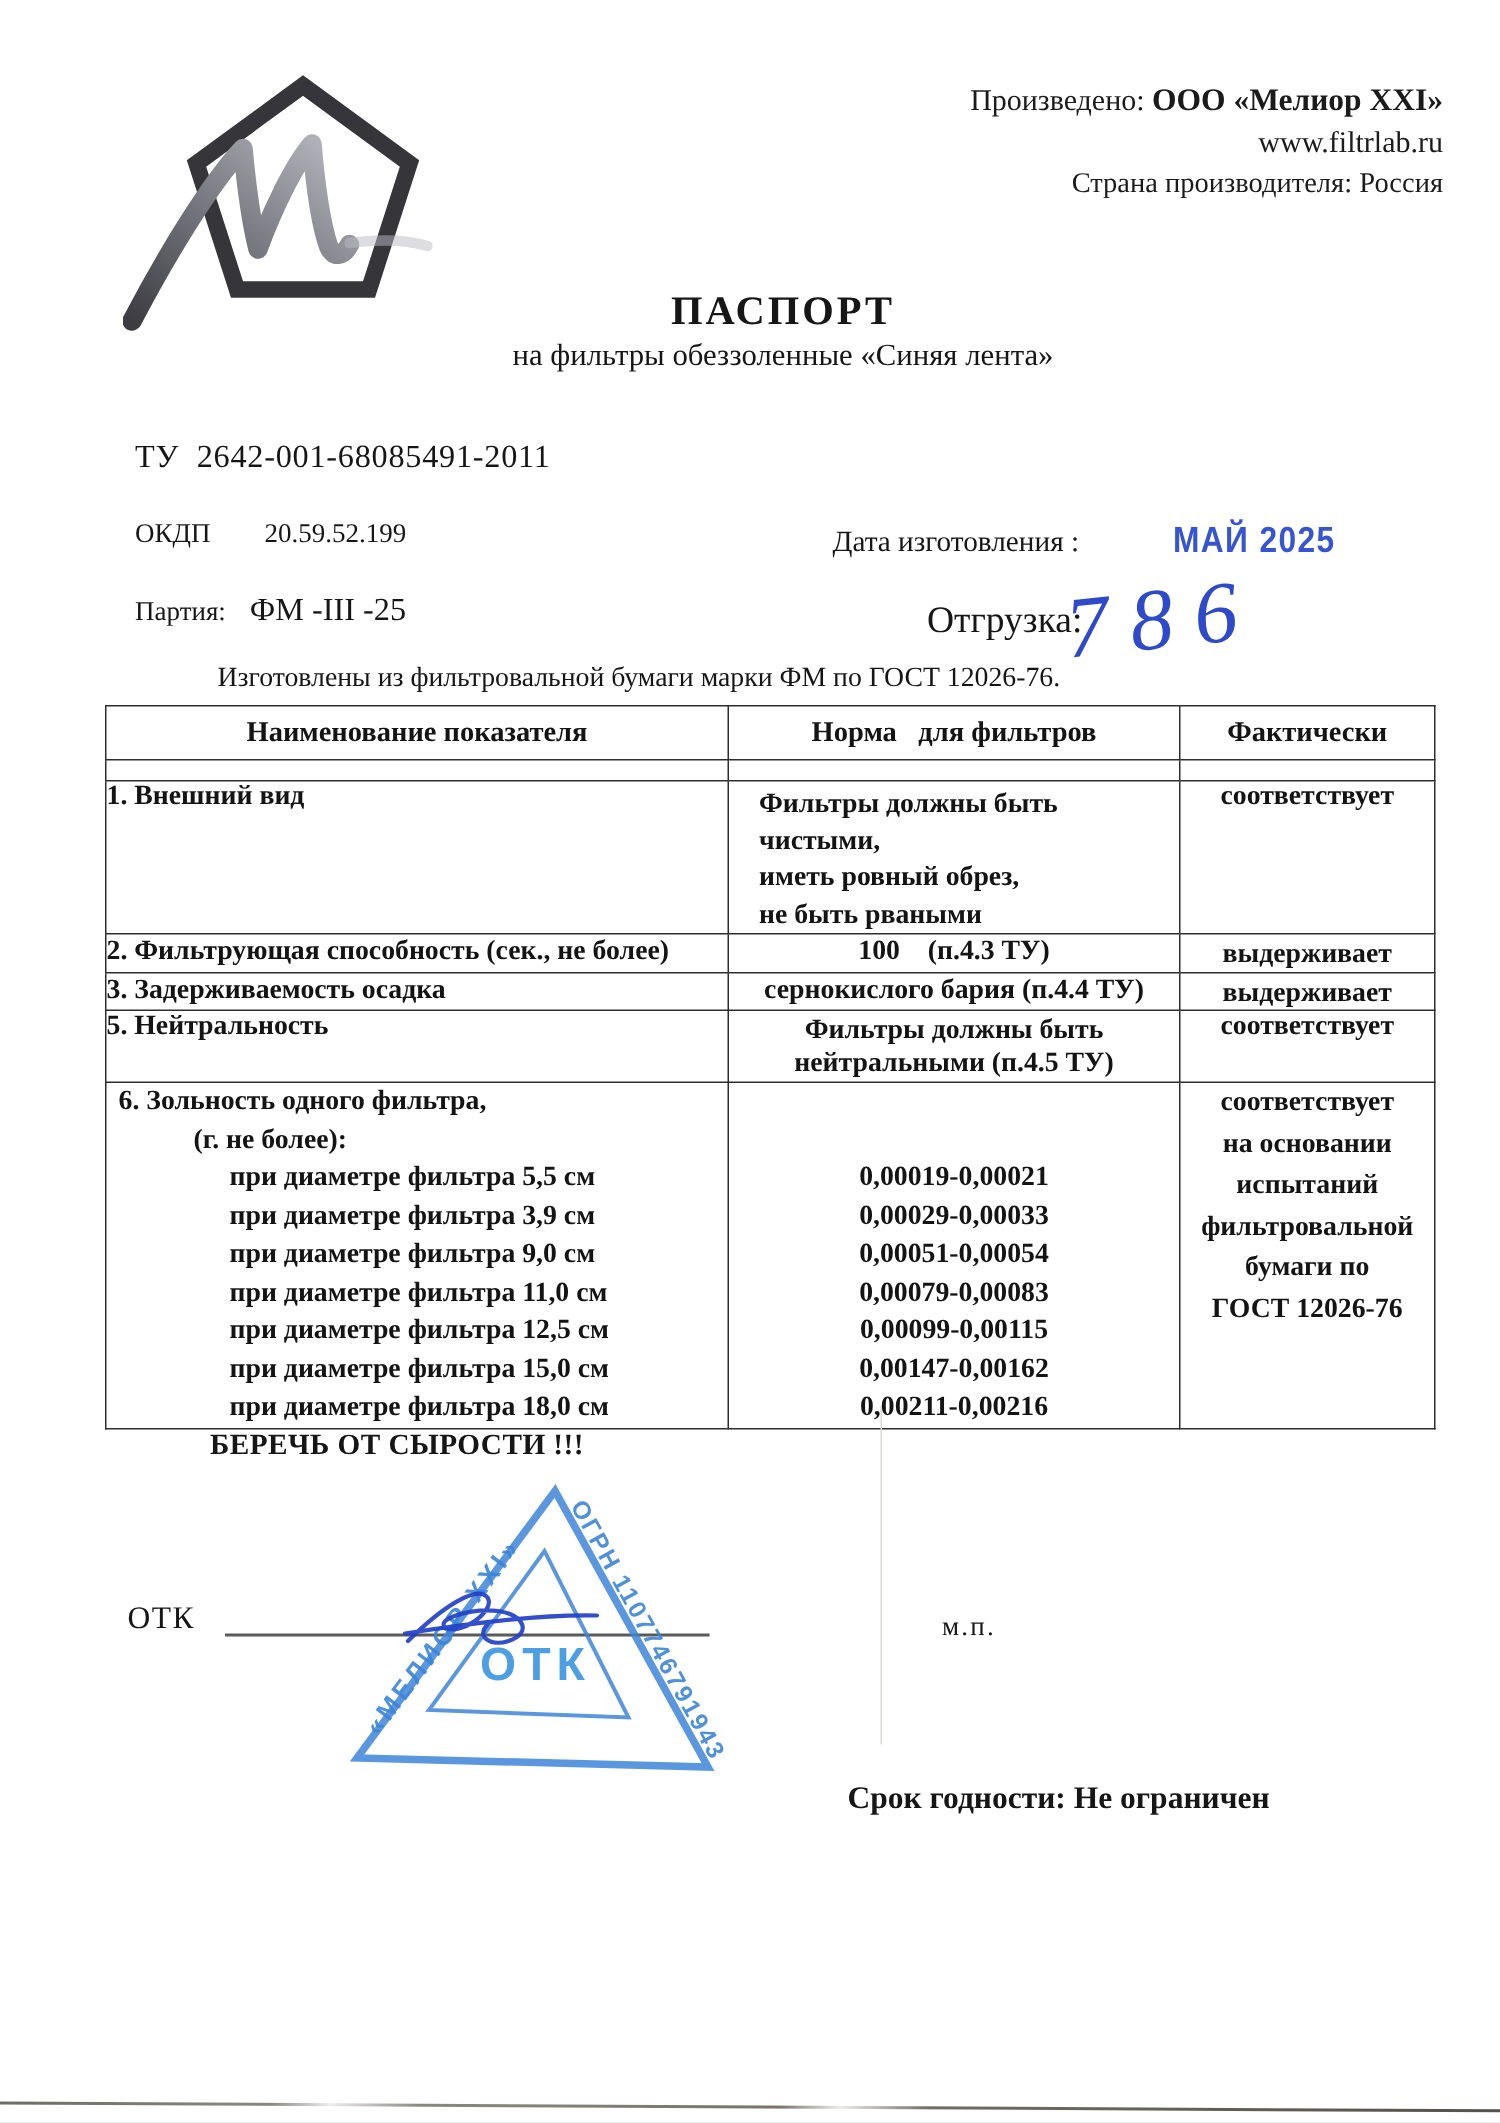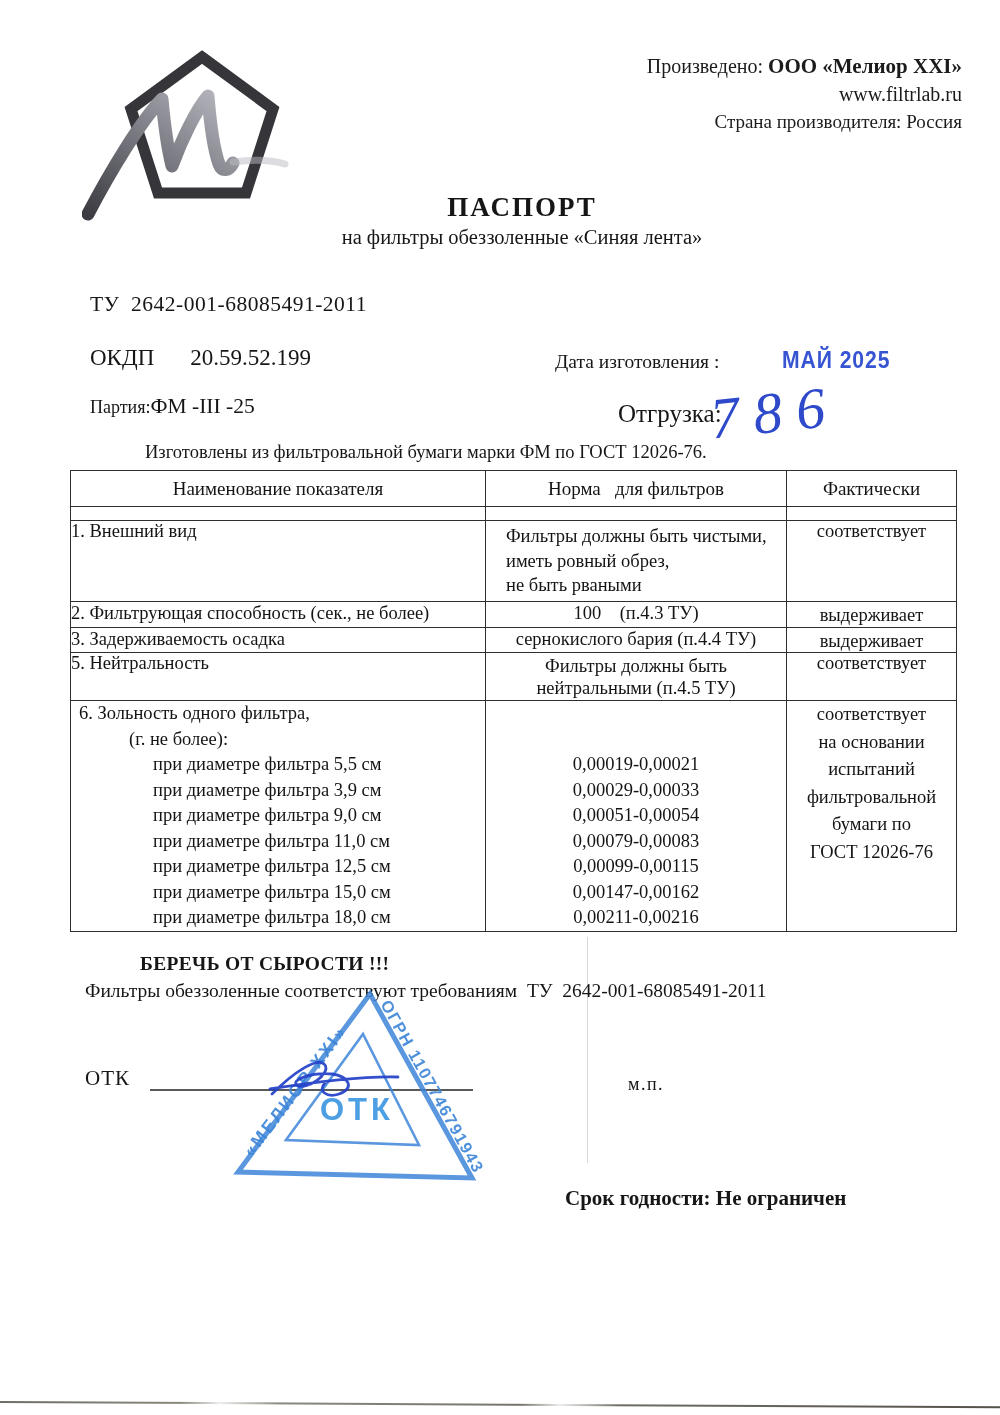--- a/index.html
+++ b/index.html
@@ -10,38 +10,38 @@
   }
   .abs{position:absolute;}
   
   .producer{right:38px;top:52px;text-align:right;line-height:28px;font-size:20px;color:#1b1b1b;}
   .producer .name{font-weight:bold;font-size:21px;}
   .producer .site{font-size:20px;}
   .producer .country{font-size:19px;}
   .title{left:0;top:192px;width:1000px;text-align:center;font-size:27px;font-weight:bold;letter-spacing:2px;padding-left:44px;box-sizing:border-box;}
   .subtitle{left:0;top:226px;width:1000px;text-align:center;font-size:20.5px;padding-left:44px;box-sizing:border-box;}
   .tu-line{left:90px;top:292px;font-size:21.5px;letter-spacing:.5px;}
-  .okdp-line{left:90px;top:345px;font-size:23px;}
+  .okdp-line{left:90px;top:345px;font-size:18px;}
   .okdp-line .val{margin-left:36px;}
   .batch-line{left:90px;top:394px;font-size:18px;}
-  .batch-line .val{font-size:21.5px;}
+  .batch-line .val{font-size:21.5px;margin-left:16px;}
   .date-label{left:555px;top:351px;font-size:19.5px;}
   .date-stamp{
     left:782px;top:346px;font-family:"Liberation Sans","DejaVu Sans",sans-serif;
     font-weight:bold;font-size:23px;color:#2746cf;letter-spacing:1px;
     transform:scaleX(.92) scaleY(1.05);transform-origin:left top;opacity:.92;
   }
   .ship-label{left:618px;top:400px;font-size:25px;}
   .made-from{left:145px;top:442px;font-size:18.5px;}
   
   .doc-table{
     position:absolute;left:70px;top:470px;width:886px;
     border-collapse:collapse;table-layout:fixed;font-size:18.5px;color:#141414;
   }
-  .doc-table th,.doc-table td{border:1.6px solid #2e2e2e;padding:0;vertical-align:top;font-weight:normal;}
+  .doc-table th,.doc-table td{border:1.6px solid #2e2e2e;padding:0;vertical-align:top;font-weight:bold;}
   .doc-table th{height:35px;text-align:center;vertical-align:middle;font-size:19px;}
   .spacer-row td{height:13px;}
   .cell-name{padding:2px 4px 0 8px;text-align:left;}
   .cell-norm{text-align:center;white-space:pre-line;}
   .cell-fact{text-align:center;padding-top:4px;}
   .r1 td{height:77px;}
   .r1 .cell-norm{text-align:left;padding-left:20px;line-height:24.5px;padding-top:3px;}
   .r2 td,.r4 td{height:22px;}
   .r3 td{height:21px;margin-left:24px;}
   .r2 .cell-name,.r3 .cell-name,.r4 .cell-name{line-height:21px;padding-top:1px;}
@@ -181,21 +181,20 @@
 фильтровальной
 бумаги по
 ГОСТ 12026-76</td>
     </tr>
   </tbody>
     </table>
 
   <div class="abs fold-line"></div>
 
   <div class="abs warning">БЕРЕЧЬ ОТ СЫРОСТИ !!!</div>
-  <div class="abs conformity">Фильтры обеззоленные соответствуют требованиям&nbsp; ТУ&nbsp; 2642-001-68085491-2011</div>
   <div class="abs otk-label">ОТК</div>
   <div class="abs sig-line"></div>
   <div class="abs mp-label">м.п.</div>
   <div class="abs shelf-life">Срок годности: Не ограничен</div>
 
   <svg class="abs" style="left:222px;top:982px;" width="320" height="215" viewBox="0 0 320 215">
     <polygon points="148,12 16,190 250,196" fill="none" stroke="#3d85d8" stroke-width="5" opacity="0.85"></polygon>
     <polygon points="141,52 64,158 197,163" fill="none" stroke="#3d85d8" stroke-width="2.6" opacity="0.85"></polygon>
     <text x="30" y="176" transform="rotate(-53 30 176)" font-family="Liberation Sans, DejaVu Sans, sans-serif" font-size="17.5" font-weight="bold" letter-spacing="2.5" fill="#3d85d8" opacity="0.9">«МЕЛИОР XXI»</text>
     <text x="158" y="22" transform="rotate(61 158 22)" font-family="Liberation Sans, DejaVu Sans, sans-serif" font-size="16.5" font-weight="bold" letter-spacing="1.5" fill="#3d85d8" opacity="0.9">ОГРН 1107746791943</text>

